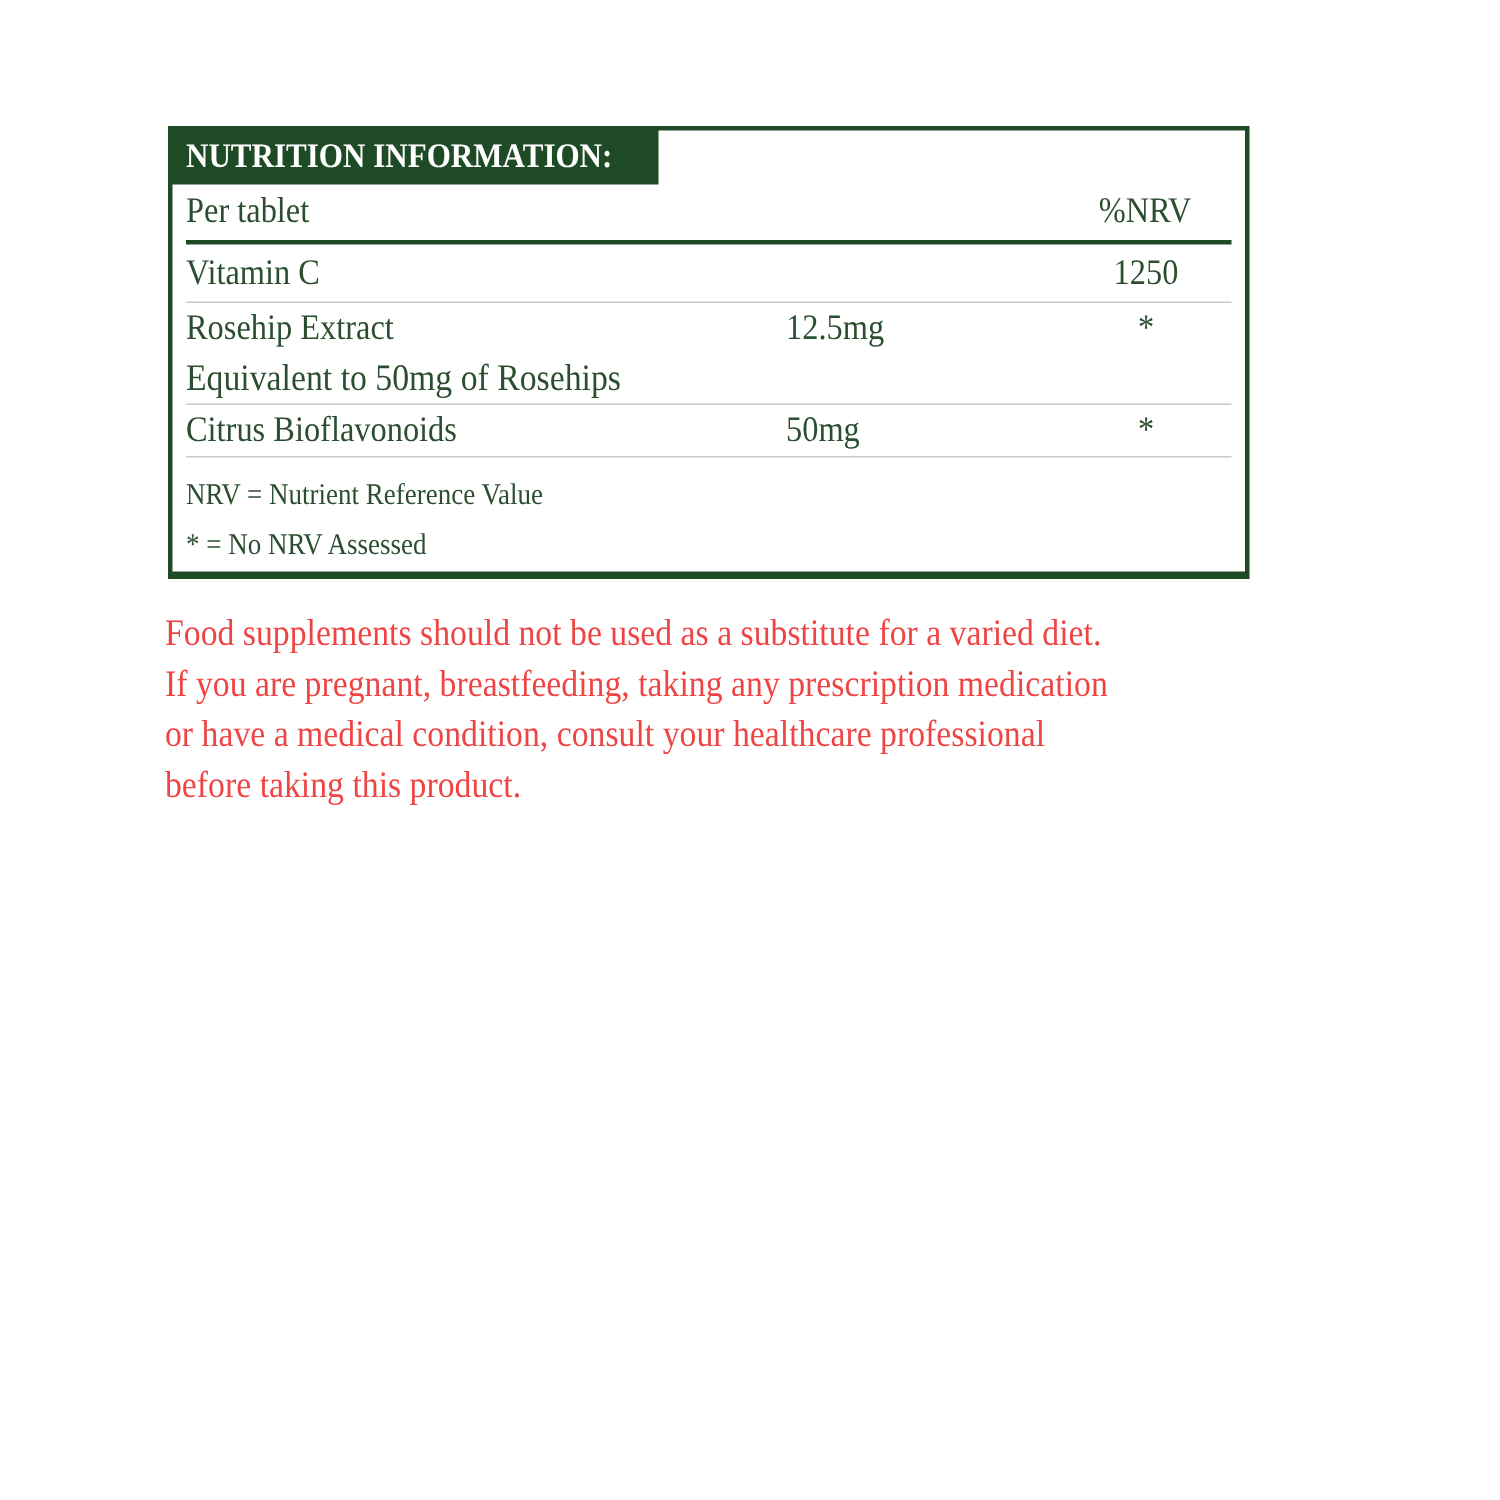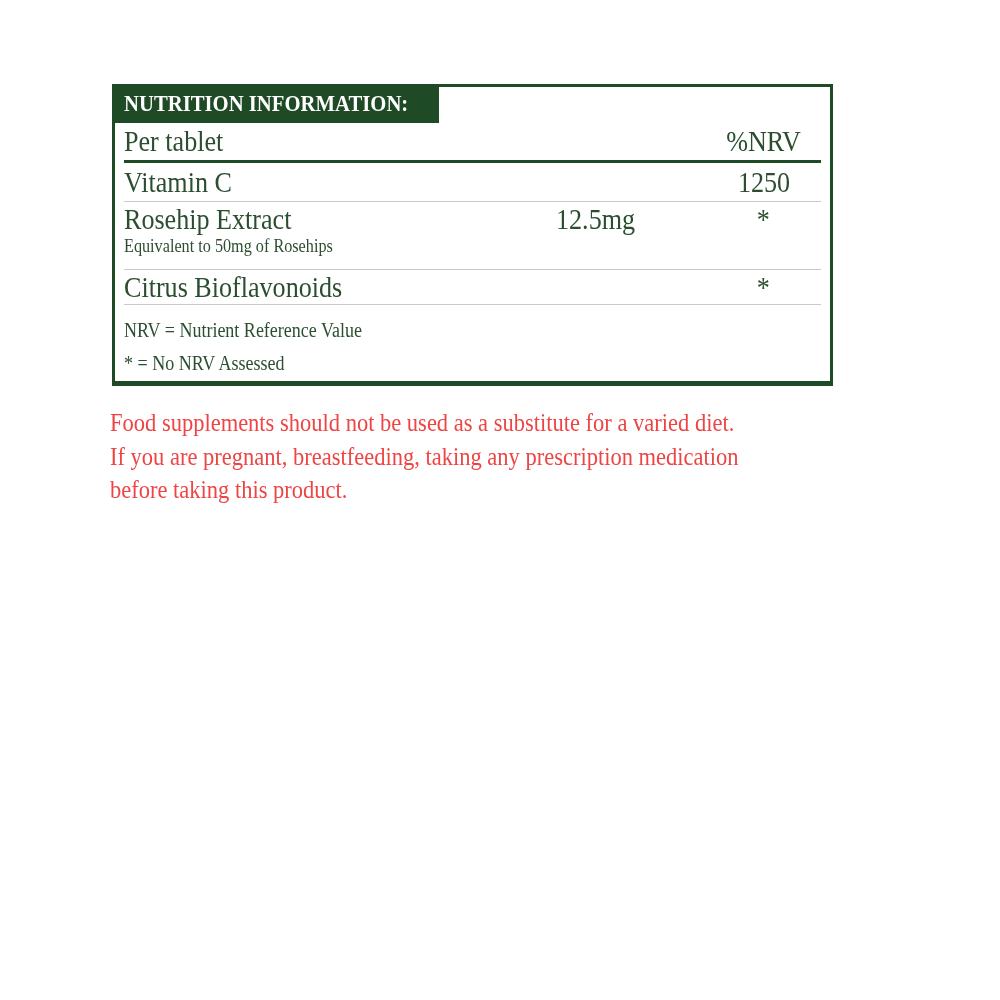--- a/index.html
+++ b/index.html
@@ -43,30 +43,30 @@
     font-size: 23px;
   }
 
   .table {
     position: absolute;
     left: 9px;
     right: 9px;
     top: 36px;
   }
 
-  .row { display: flex; align-items: center; font-size: 29px; }
+  .row { display: flex; align-items: center; font-size: 24px; }
   .row.head { height: 37px; }
   .row.nutrient { height: 38px; }
-  .row.nutrient2 { height: 34px; }
+  .row.nutrient2 { height: 34px; gap: 32px; }
 
   .c-name { flex: 1; }
   .c-amount { width: 150px; }
   .c-nrv { width: 115px; text-align: center; }
 
-  .note-line { font-size: 18px; height: 33px; display: flex; align-items: flex-start; }
+  .note-line { font-size: 25px; height: 33px; display: flex; align-items: center; }
 
   .thick-rule { height: 3px; background: #1f4a26; border: none; }
   .divider { height: 1px; background: #c9c9c9; border: none; }
 
   .footnotes { padding-top: 9px; font-size: 20px; line-height: 33px; }
 
   
   .cond {
     display: inline-block;
     transform: scaleX(0.9);
@@ -140,20 +140,23 @@
       <div class="note-line">
         <span class="cond">Equivalent to 50mg of Rosehips</span>
       </div>
 
       <div class="divider"></div>
 
       <div class="row nutrient2">
         <span class="c-name">
           <span class="cond">Citrus Bioflavonoids</span>
         </span>
+        <span class="c-amount">
+          <span class="cond">50mg</span>
+        </span>
         <span class="c-nrv">
           <span class="cond-c">*</span>
         </span>
       </div>
 
       <div class="divider"></div>
 
       <div class="footnotes">
         <div>
           <span class="cond">NRV = Nutrient Reference Value</span>
@@ -167,17 +170,20 @@
   </section>
 
   <div class="disclaimer">
     <div>
       <span class="cond">Food supplements should not be used as a substitute for a varied diet.</span>
     </div>
     <div>
       <span class="cond">If you are pregnant, breastfeeding, taking any prescription medication</span>
     </div>
     <div>
+      <span class="cond">or have a medical condition, consult your healthcare professional</span>
+    </div>
+    <div>
       <span class="cond">before taking this product.</span>
     </div>
   </div>
 
 </div>
 
 </body></html>

